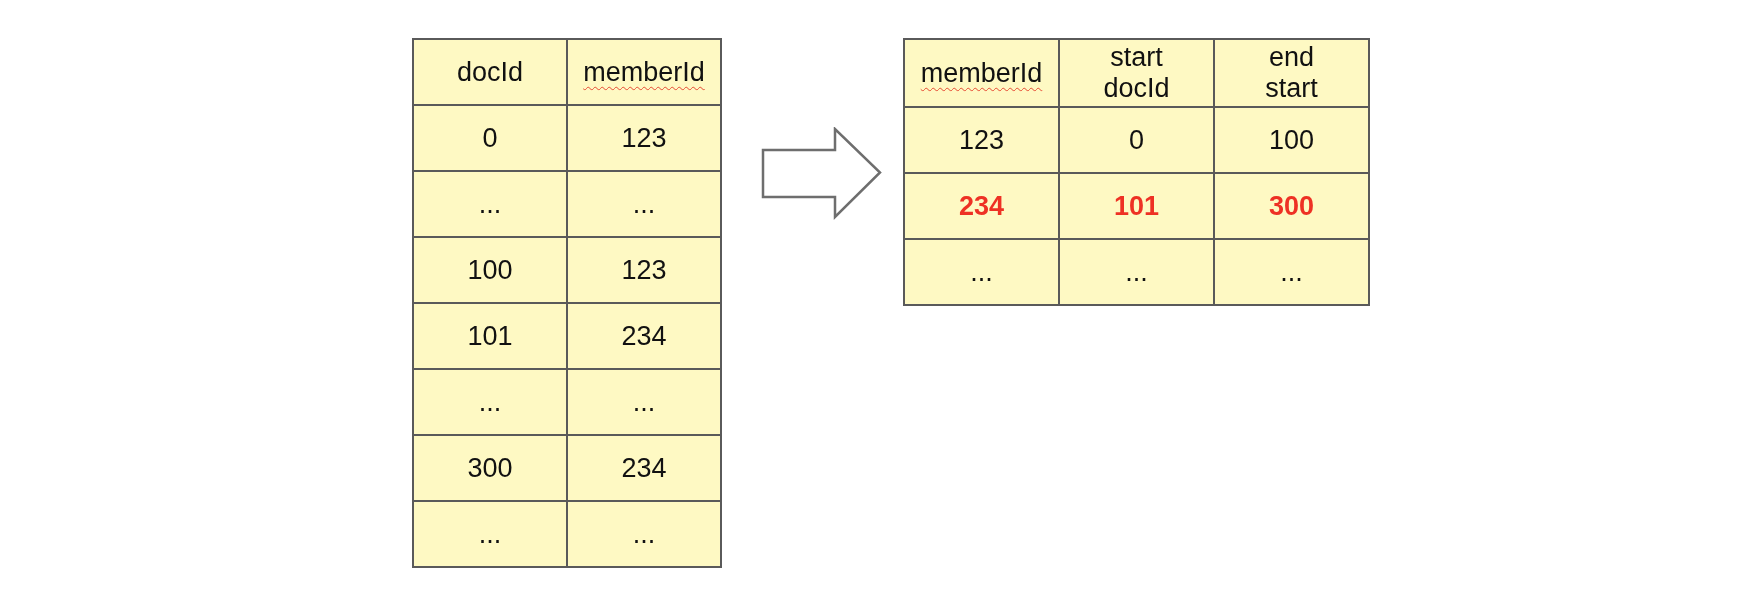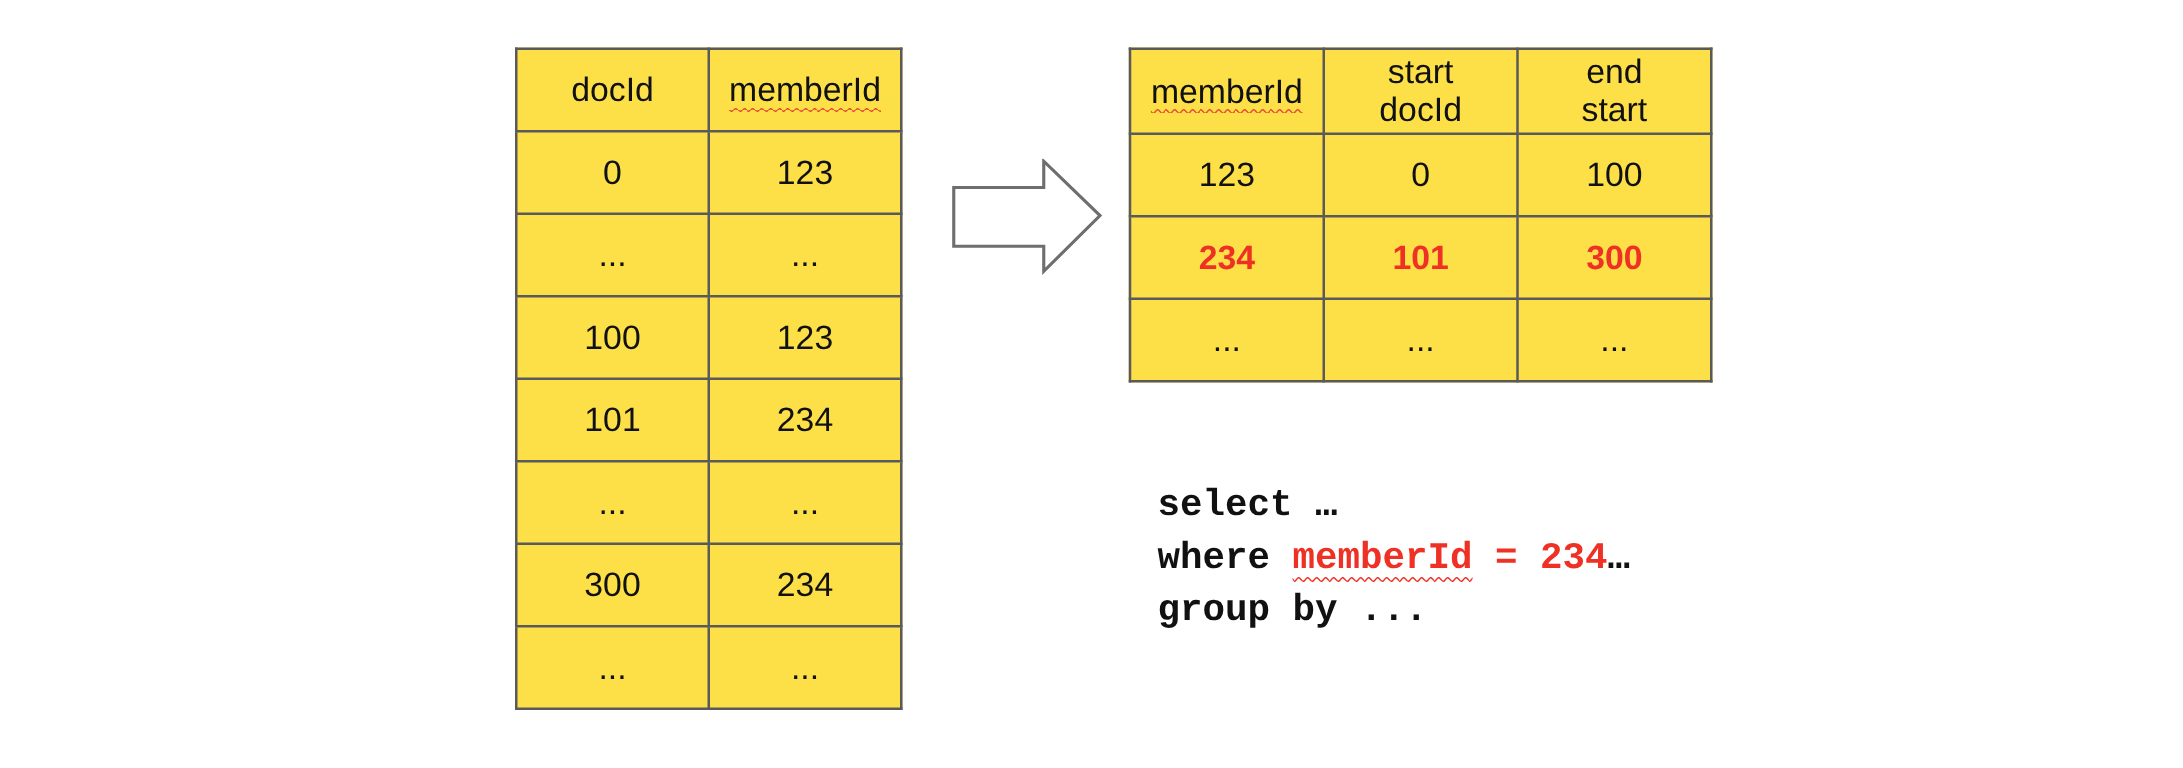--- a/index.html
+++ b/index.html
@@ -10,21 +10,21 @@
     background: #ffffff;
     overflow: hidden;
     font-family: "Liberation Sans", sans-serif;
   }
 
   
   .tbl {
     position: absolute;
     border-collapse: collapse;
     table-layout: fixed;
-    background: #fde047;
+    background: #fef9c3;
     padding-left: 42px;
   }
   .tbl td {
     border: 2px solid #5a5a5a;
     text-align: center;
     vertical-align: middle;
     font-size: 27px;
     color: #111111;
     padding: 0;
   }
@@ -133,19 +133,14 @@
       <td>300</td>
     </tr>
     <tr>
       <td>...</td>
       <td>...</td>
       <td>...</td>
     </tr>
   </tbody>
     </table>
 
-  <div class="code">
-    <div class="code-line"><span>select</span><span> …</span></div>
-    <div class="code-line"><span>where </span><span class="red squiggle-code">memberId</span><span class="red"> = 234</span><span>…</span></div>
-    <div class="code-line"><span>group by ...</span></div>
-  </div>
 
 </div>
 
 </body></html>

